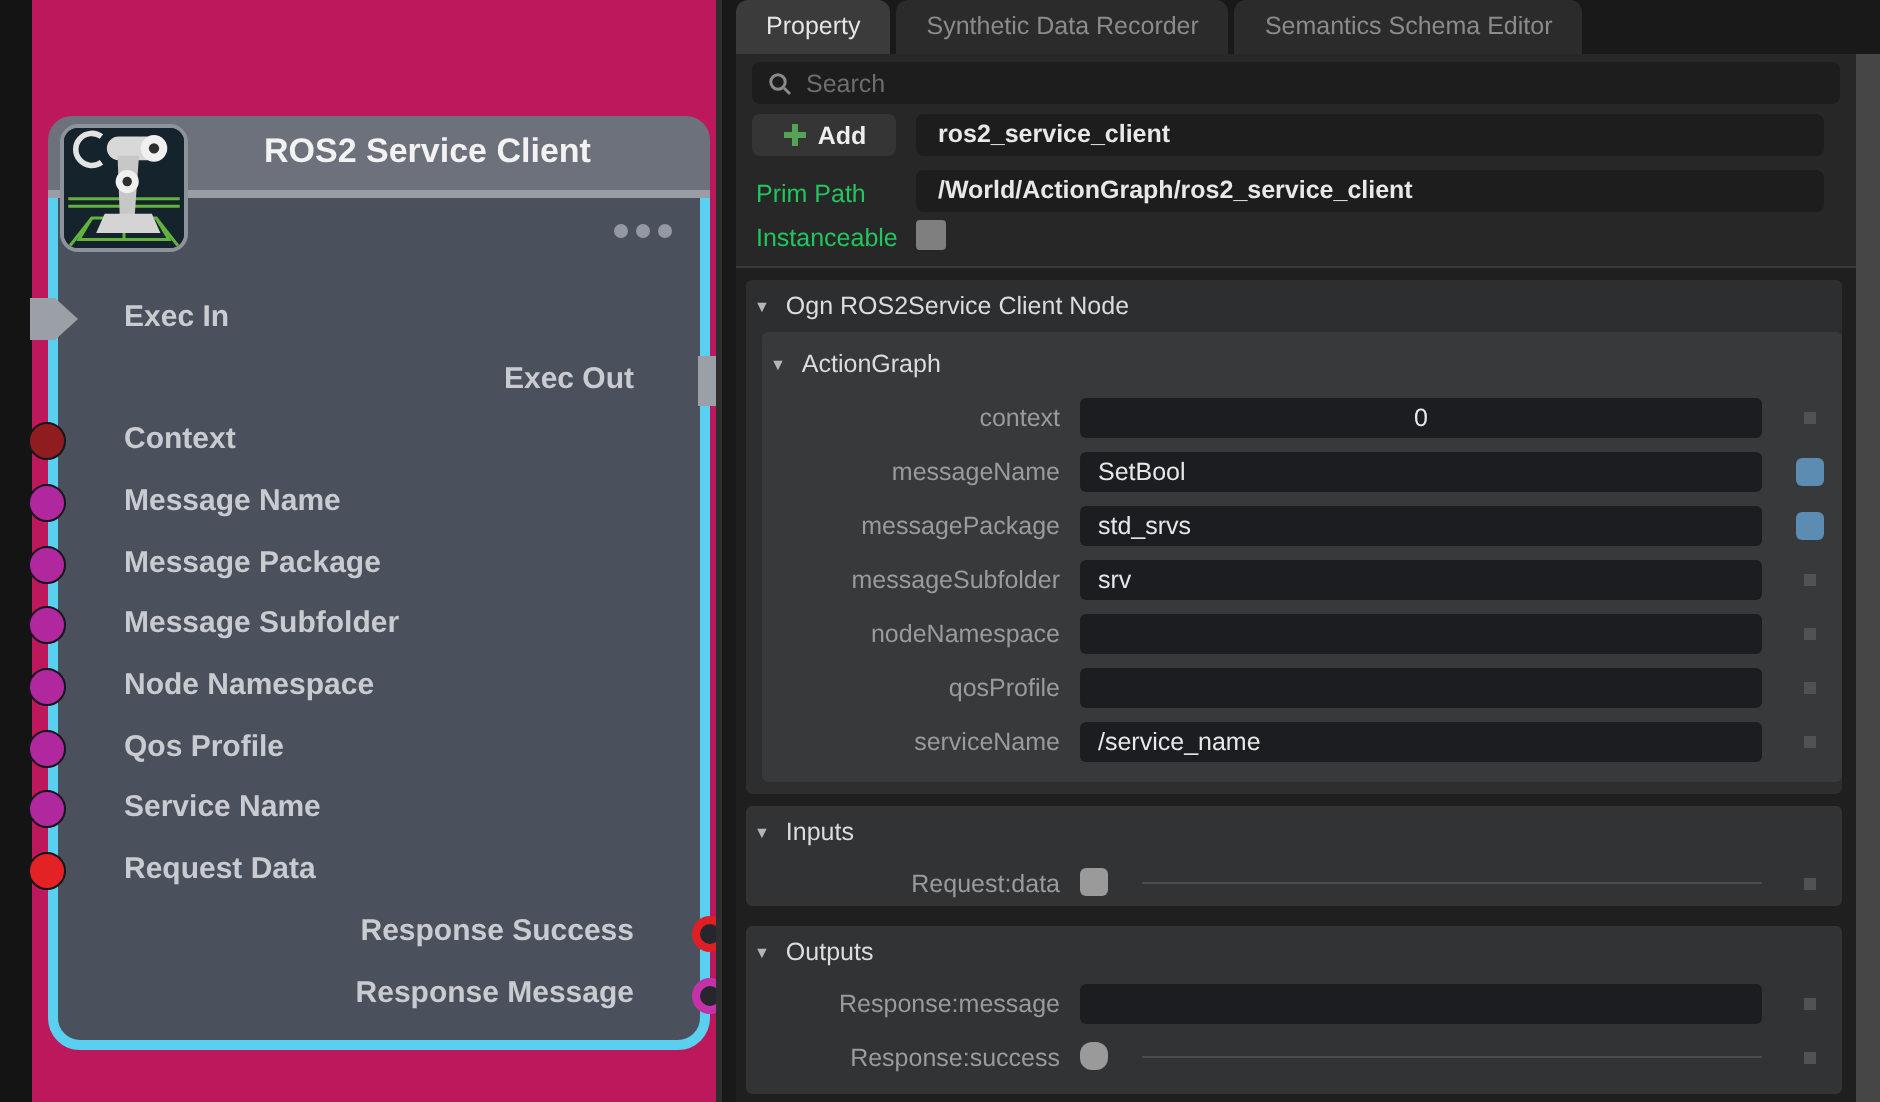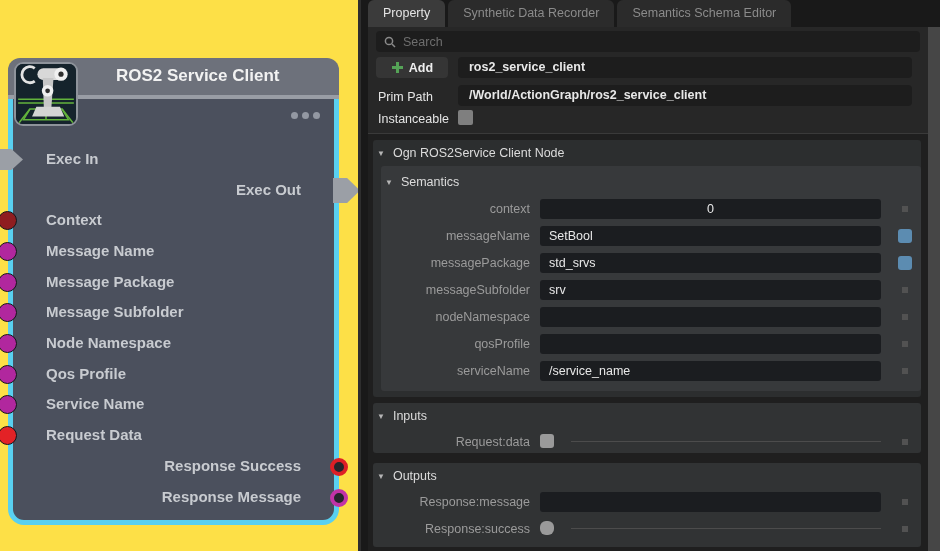--- a/index.html
+++ b/index.html
@@ -1,21 +1,21 @@
 <!DOCTYPE html>
 <html><head>
 <meta charset="utf-8">
 <style>
   * { box-sizing: border-box; margin: 0; padding: 0; }
   html,body { width: 940px; height: 551px; overflow: hidden; background:#141414;
               font-family: "Liberation Sans", sans-serif; }
   #app { position: relative; width: 940px; height: 551px; background:#141414; }
 
   
-  #graph { position:absolute; left:0; top:0; width:363px; height:551px; background:#fde047; }
+  #graph { position:absolute; left:16px; top:0; width:363px; height:551px; background:#be185d; }
   #splitter { position:absolute; left:358px; top:0; width:3px; height:551px; background:#2e2e2e; }
   #panel-gap { position:absolute; left:361px; top:0; width:7px; height:551px; background:#191919; }
 
   .node { position:absolute; left:8px; top:58px; width:331px; height:467px;
           background:#4b505d; border:5px solid #59d0f0; border-radius:16px; }
   .node-header { position:absolute; left:-5px; top:-5px; right:-5px; height:41px;
                  background:#6d717b; border-radius:12px 12px 0 0; border-bottom:4px solid #999da5;}
   .node-title { position:absolute; left:108px; top:8px; font-size:17px; font-weight:bold; color:#f2f2f2; }
   .node-icon { position:absolute; left:1px; top:-1px; width:64px; height:64px; z-index:3;
                background:#15232c; border:2px solid #8e939b; border-radius:9px; overflow:hidden; }
@@ -46,21 +46,21 @@
 
   .search-field { position:absolute; left:8px; top:31px; width:544px; height:21px; background:#1d1d1d;
                   border-radius:4px; display:flex; align-items:center; padding-left:8px; gap:7px; }
   .search-field .ph { color:#6e6e6e; font-size:12.5px; }
 
   .add-btn { position:absolute; left:8px; top:57px; width:72px; height:21px; background:#353535;
              border-radius:4px; display:flex; align-items:center; justify-content:center; gap:5px;
              color:#eeeeee; font-size:12.5px; font-weight:bold;text-align:right; }
   .txt-field { position:absolute; height:21px; background:#1d1d1d; border-radius:4px; color:#e8e8e8;
                font-size:12.5px; line-height:21px; padding-left:11px; overflow:hidden; white-space:nowrap; }
-  .flabel { position:absolute; font-size:12.5px; color:#e5e5e5; }
+  .flabel { position:absolute; font-size:12.5px; color:#22c55e; }
   .chk { background:#7f7f7f; border-radius:2px; }
 
   #divider { position:absolute; left:0; top:133px; width:572px; height:1px; background:#3a3a3a; }
   #sections { position:absolute; left:0; top:134px; width:572px; height:417px; background:#1f1f1f; }
 
   .secbox { position:absolute; left:5px; width:548px; background:#313334; border-radius:3px; }
   .sechead { height:26px; line-height:26px; padding-left:4px; font-size:12.5px; color:#dcdcdc; }
   .tri { display:inline-block; font-size:8px; color:#b5b5b5; margin-right:8px; vertical-align:1px; }
 
   .subbox { margin-left:8px; width:540px; background:#37393b; border-radius:3px; }
@@ -221,21 +221,21 @@
     <div class="chk" style="position:absolute; left:90px; top:110px; width:15px; height:15px;"></div>
 
     <div id="divider"></div>
 
     <div id="sections">
 
       <div class="secbox" style="top:6px; height:257px; background:#2c2e2f;">
         <div class="sechead"><span class="tri">▼</span><span>Ogn ROS2Service Client Node</span></div>
 
         <div class="subbox" style="height:225px;">
-          <div class="sechead" style="height:30px; line-height:32px;"><span class="tri">▼</span><span>Semantics</span></div>
+          <div class="sechead" style="height:30px; line-height:32px;"><span class="tri">▼</span><span>ActionGraph</span></div>
 
           <div class="prow">
             <span class="plabel">context</span>
             <span class="pfield center">0</span>
             <span class="sq-sm"></span>
           </div>
           <div class="prow">
             <span class="plabel">messageName</span>
             <span class="pfield">SetBool</span>
             <span class="sq-blue"></span>

